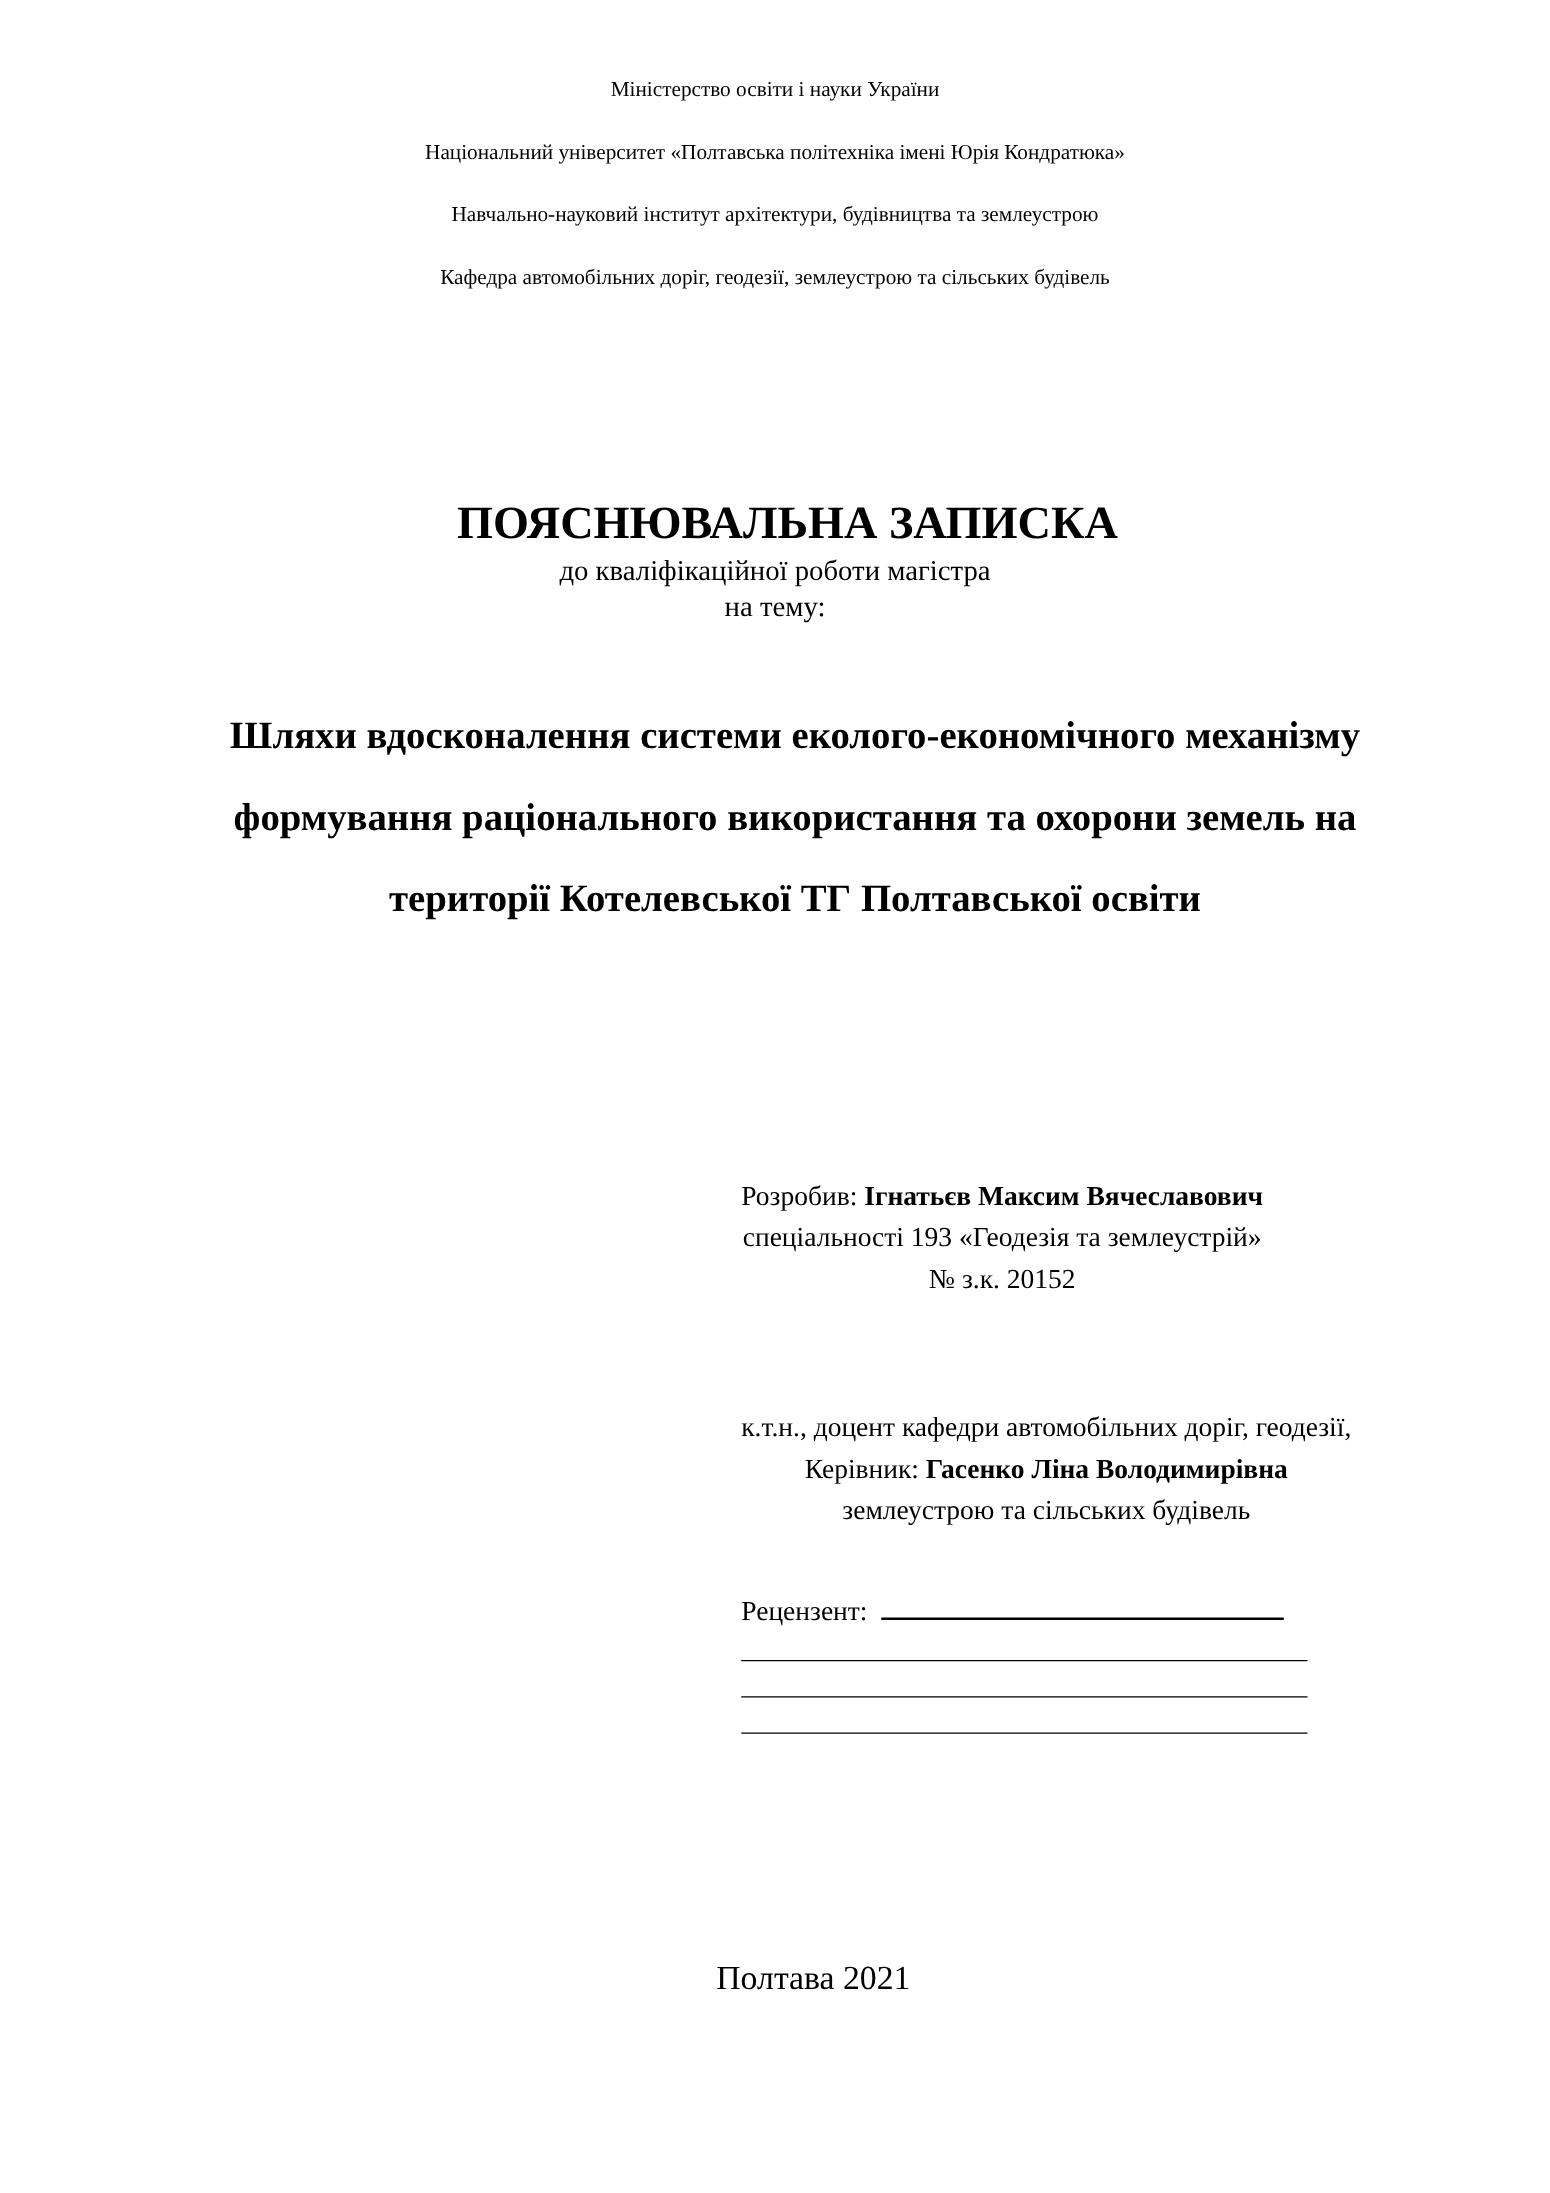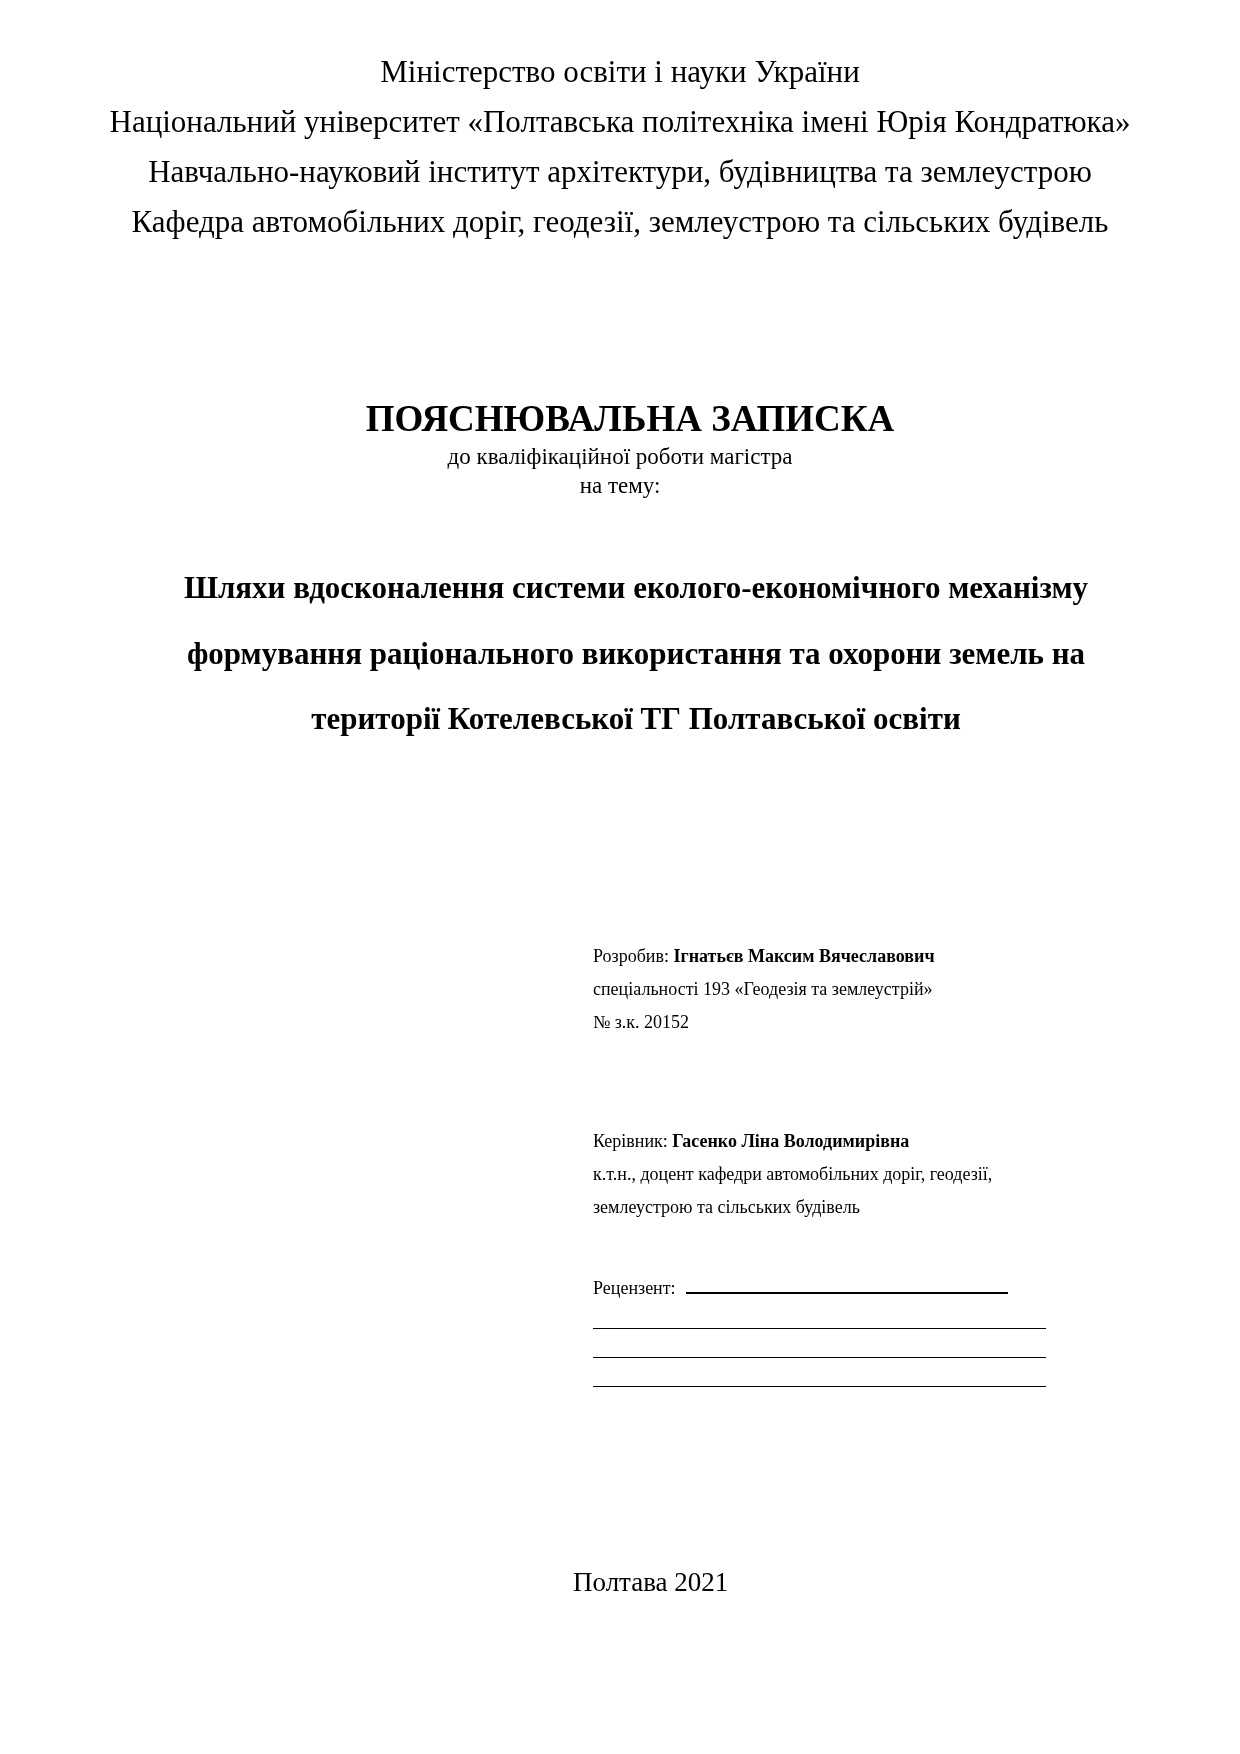--- a/index.html
+++ b/index.html
@@ -1,24 +1,24 @@
 <!DOCTYPE html>
 <html><head>
 <meta charset="utf-8">
 <style>
   html, body { margin:0; padding:0; background:#ffffff; }
   body { width:1240px; height:1754px; position:relative; overflow:hidden;
          font-family:"Liberation Serif", "DejaVu Serif", serif; color:#000; }
   .abs { position:absolute; }
   .center { left:0; width:1240px; text-align:center; white-space:nowrap; }
-  .hdr { font-size:31px; line-height:32px; }
+  .hdr { font-size:17px; line-height:32px; }
   .title { font-size:37px; font-weight:bold; line-height:42px;padding-left:10px; }
   .sub { font-size:23px; font-weight:normal; line-height:28px; }
   .theme { font-size:31px; font-weight:bold; line-height:38px;margin-left:16px; }
-  .info { left:593px; font-size:18px; line-height:33px; white-space:nowrap; }
+  .info { left:593px; font-size:22px; line-height:33px; white-space:nowrap;text-align:center; }
   .info b { font-weight:bold; }
   .uline { display:inline-block; border-bottom:2px solid #000; vertical-align:baseline; height:18px; }
   .fullline { width:453px; border-bottom:1.5px solid #000; height:0; margin-top:0; }
   .footer { font-size:27px; line-height:32px; }
 </style>
 </head>
 <body>
 
 <div class="abs center hdr" style="top:56px;">Міністерство освіти і науки України</div>
 <div class="abs center hdr" style="top:106px;">Національний університет «Полтавська політехніка імені Юрія Кондратюка»</div>
@@ -36,25 +36,25 @@
 <div class="abs info" style="top:940px;">
   <div>
     <span>Розробив:</span>
     <b>Ігнатьєв Максим Вячеславович</b>
   </div>
   <div>спеціальності 193 «Геодезія та землеустрій»</div>
   <div>№ з.к. 20152</div>
 </div>
 
 <div class="abs info" style="top:1125px;">
+  <div>к.т.н., доцент кафедри автомобільних доріг, геодезії,</div>
   <div>
     <span>Керівник:</span>
     <b>Гасенко Ліна Володимирівна</b>
   </div>
-  <div>к.т.н., доцент кафедри автомобільних доріг, геодезії,</div>
   <div>землеустрою та сільських будівель</div>
 </div>
 
 <div class="abs info" style="top:1272px;">
   <div>
     <span>Рецензент:</span>
     <span class="uline" style="width:322px; margin-left:6px;"></span>
   </div>
 </div>
 <div class="abs fullline" style="left:593px; top:1328px;"></div>

